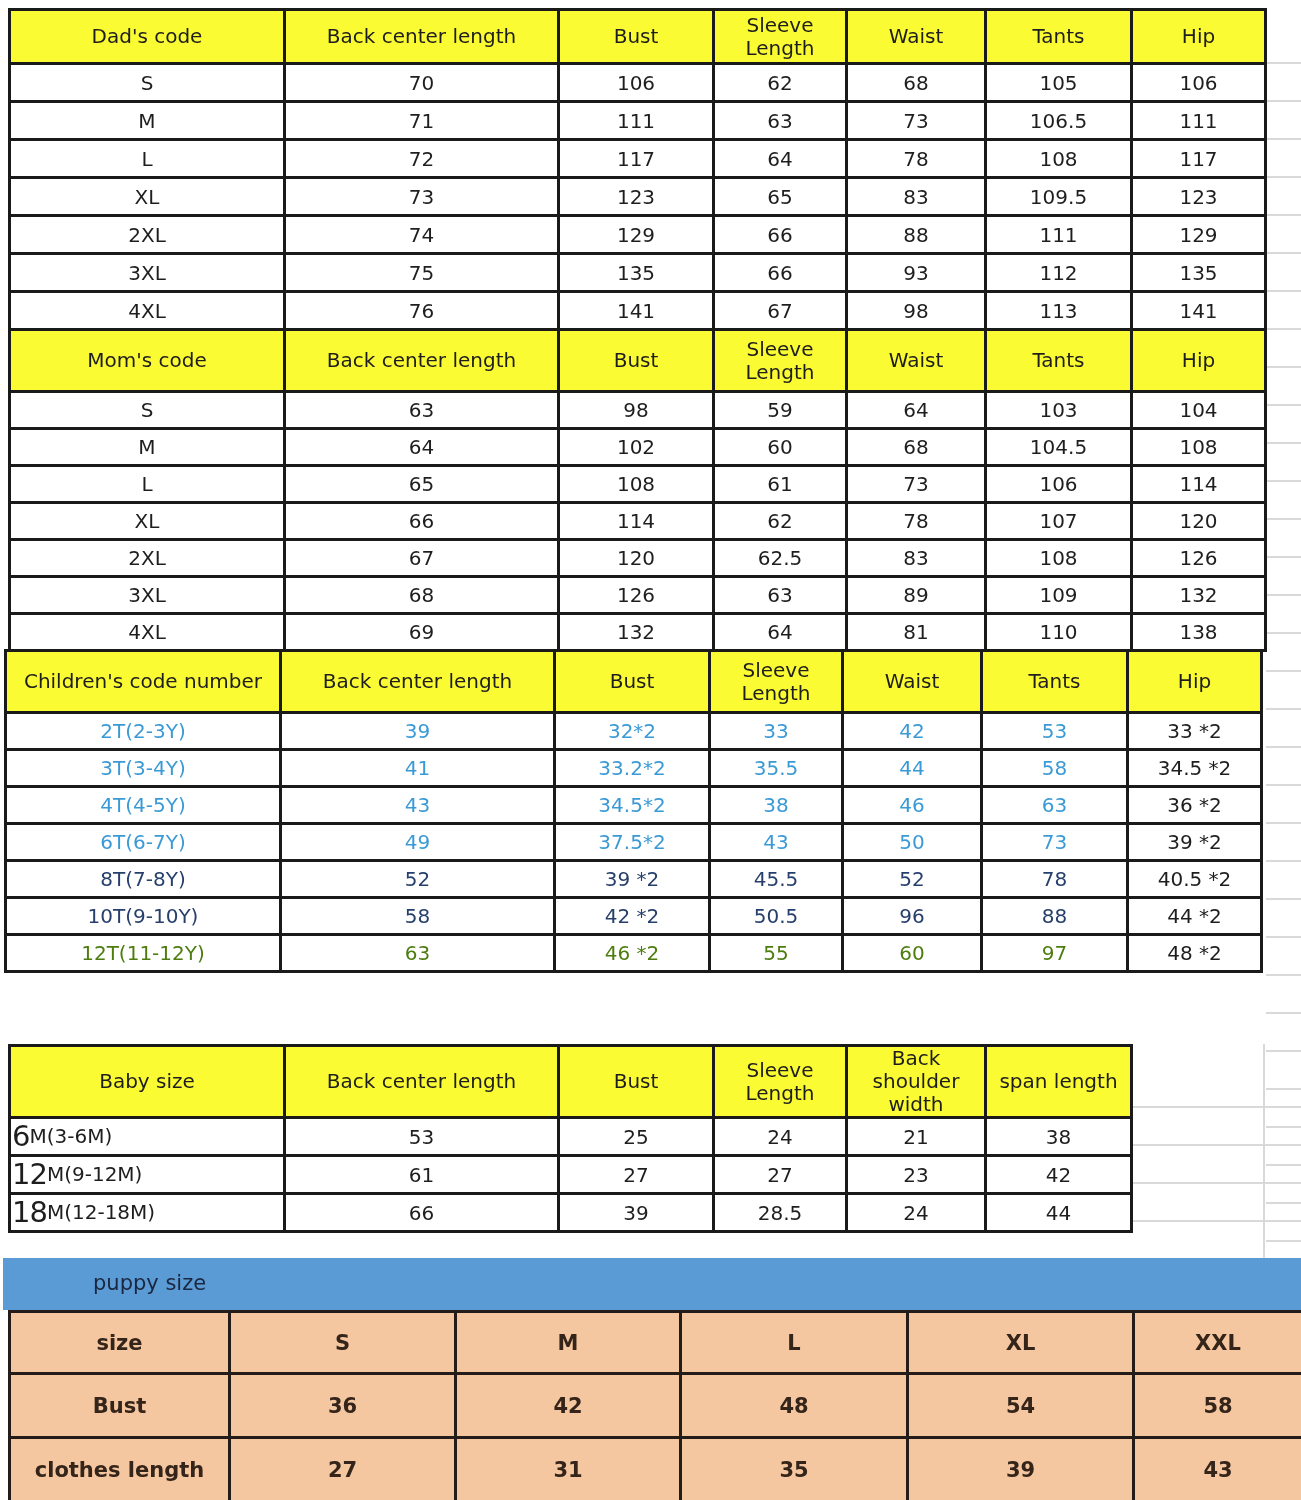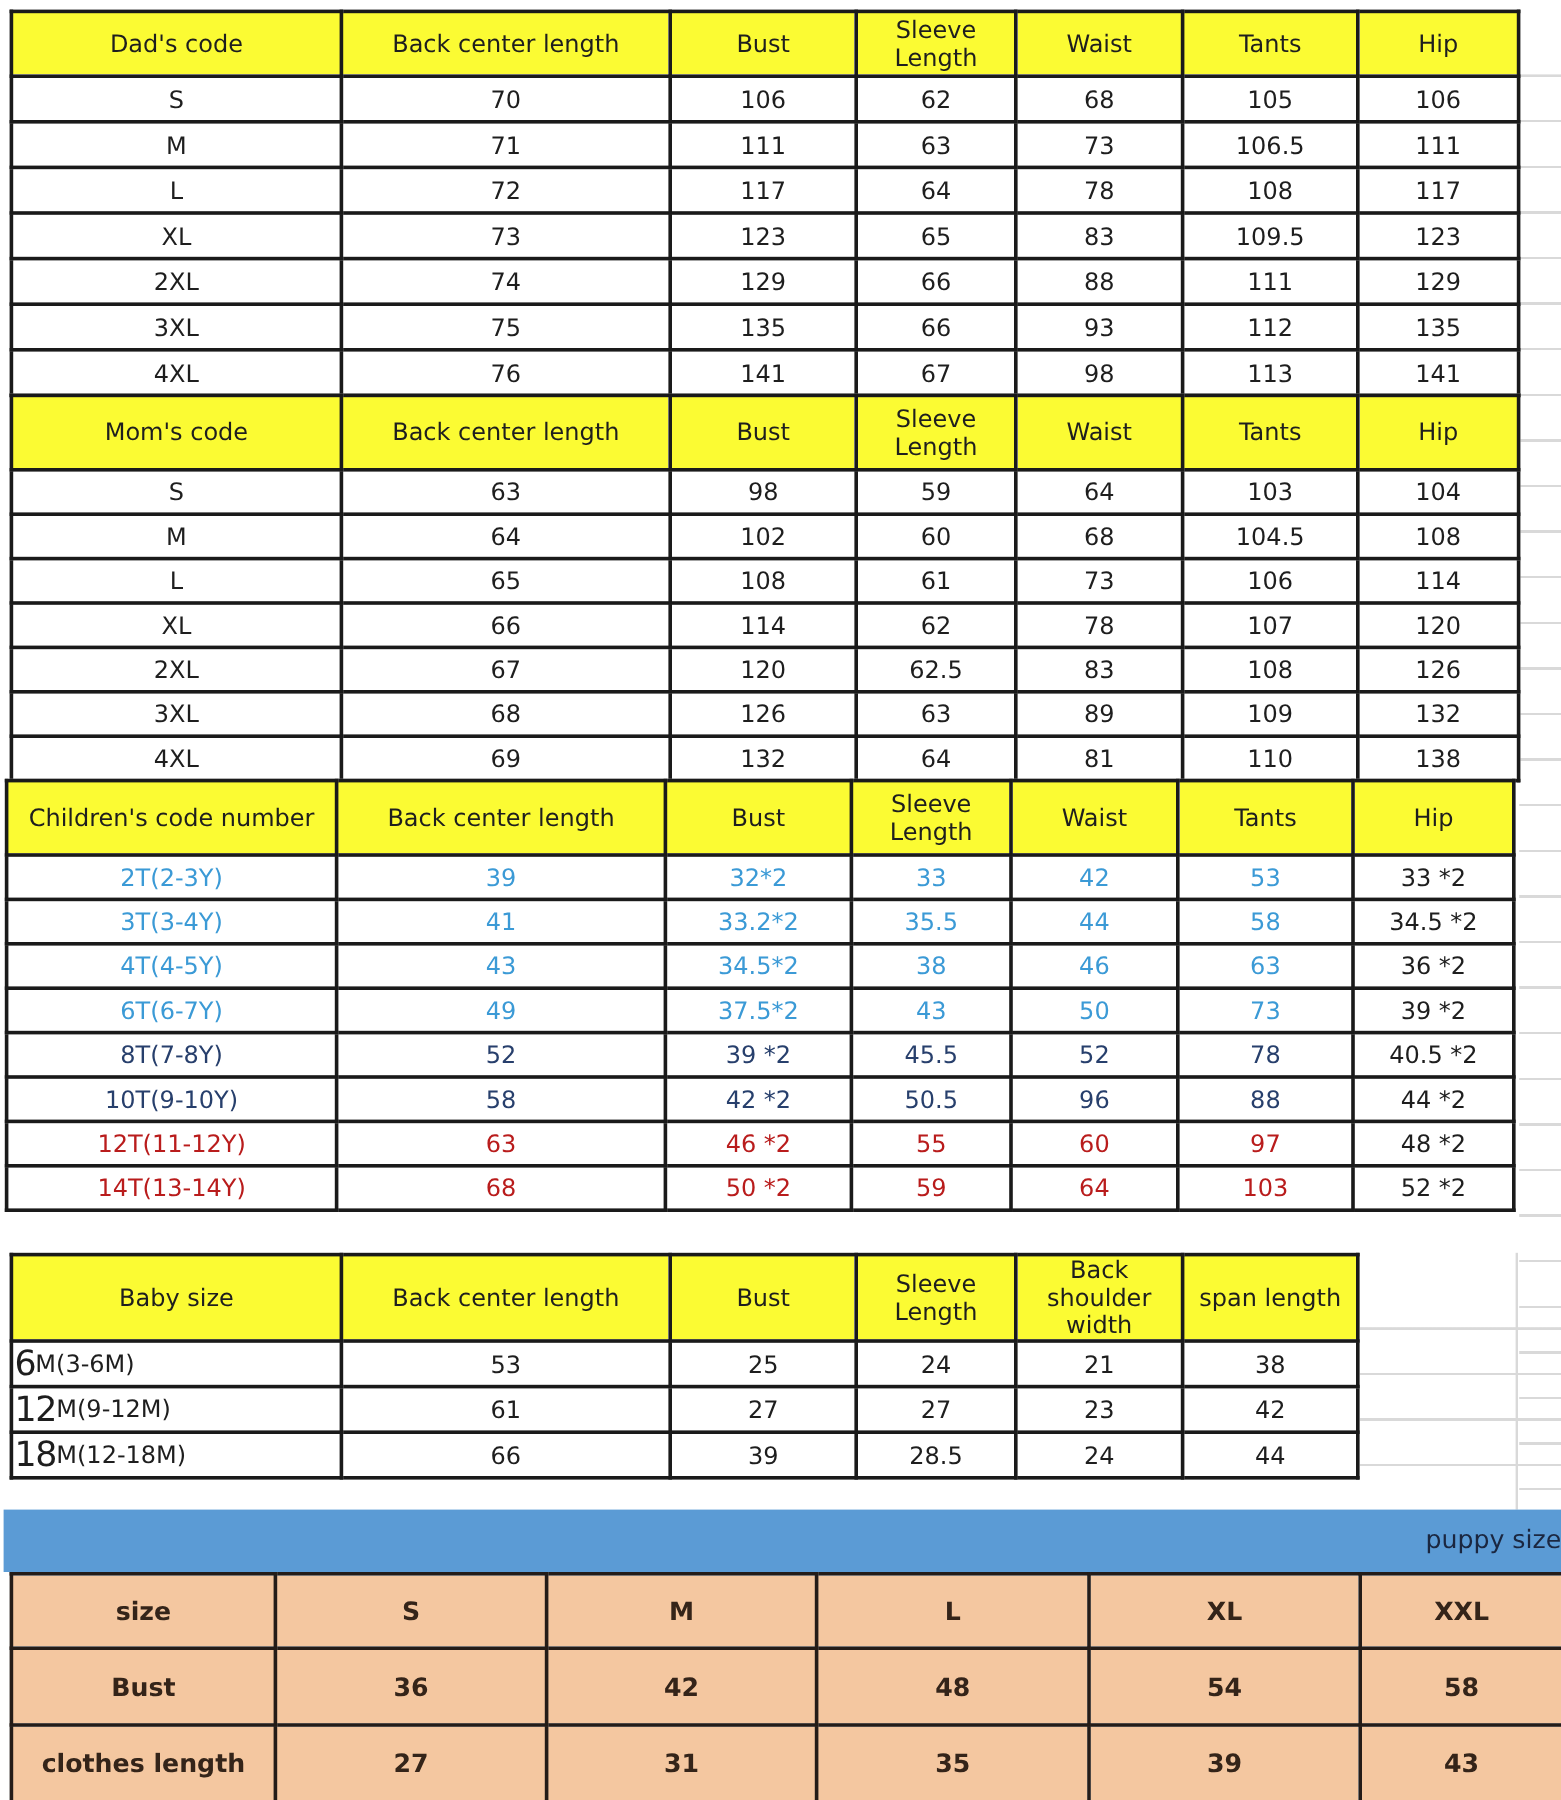--- a/index.html
+++ b/index.html
@@ -48,32 +48,31 @@
   #t-mom thead tr      { height: 62px; margin-top: 44px; }
   #t-mom tbody tr      { height: 37px; }
   #t-children thead tr { height: 62px; }
   #t-children tbody tr { height: 37px; }
   #t-baby thead tr     { height: 62px; }
   #t-baby tbody tr     { height: 38px; }
 
   
   tr.c-ltblue td { color: #3b9ad6; }
   tr.c-navy   td { color: #273f6c; }
-  tr.c-red    td { color: #b91c1c; }
+  tr.c-red    td { color: #4d7c0f; }
   td.c-dark      { color: #1e1e1e !important; }
 
   
   td.baby-label { text-align: left; padding-left: 1px; }
   td.baby-label .big { font-size: 29px; line-height: 1; vertical-align: -3px; letter-spacing: -1px; }
 
   
   .puppy-bar {
     position: absolute; left: 3px; top: 1258px; width: 1298px; height: 52px;
     background: #5b9bd5;
-    text-align: right;
   }
   .puppy-bar span {
     display: block; padding-left: 90px; line-height: 50px;
     font-size: 21px; color: #1b2740;
   }
   #t-puppy { left: 8px; top: 1310px; width: 1293px; }
   #t-puppy td {
     border: 3px solid #241c18; background: #f4c7a0;
     text-align: center; vertical-align: middle;
     font-size: 21px; font-weight: bold; color: #342419;
@@ -349,29 +348,20 @@
         </tr>
         <tr class="c-red">
           <td>12T(11-12Y)</td>
           <td>63</td>
           <td>46 *2</td>
           <td>55</td>
           <td>60</td>
           <td>97</td>
           <td class="c-dark">48 *2</td>
         </tr>
-        <tr class="c-red">
-          <td>14T(13-14Y)</td>
-          <td>68</td>
-          <td>50 *2</td>
-          <td>59</td>
-          <td>64</td>
-          <td>103</td>
-          <td class="c-dark">52 *2</td>
-        </tr>
       </tbody>
   </table>
 
   <table id="t-baby" class="grid">
     <colgroup>
       <col style="width:275px">
         <col style="width:274px">
         <col style="width:155px">
       <col style="width:133px">
         <col style="width:139px">

